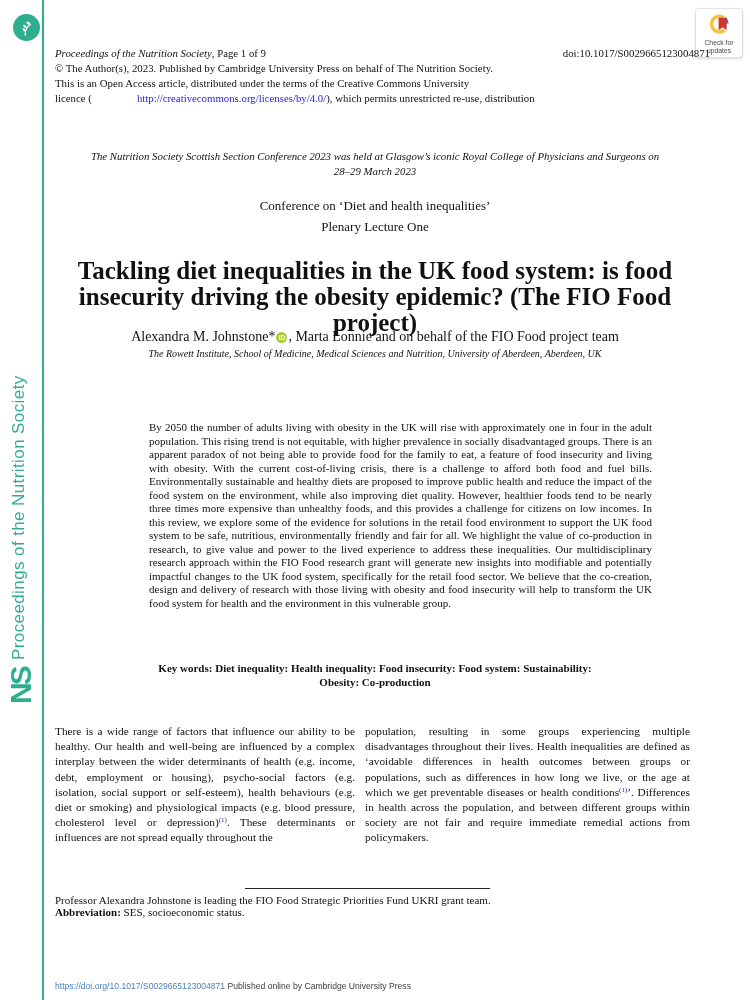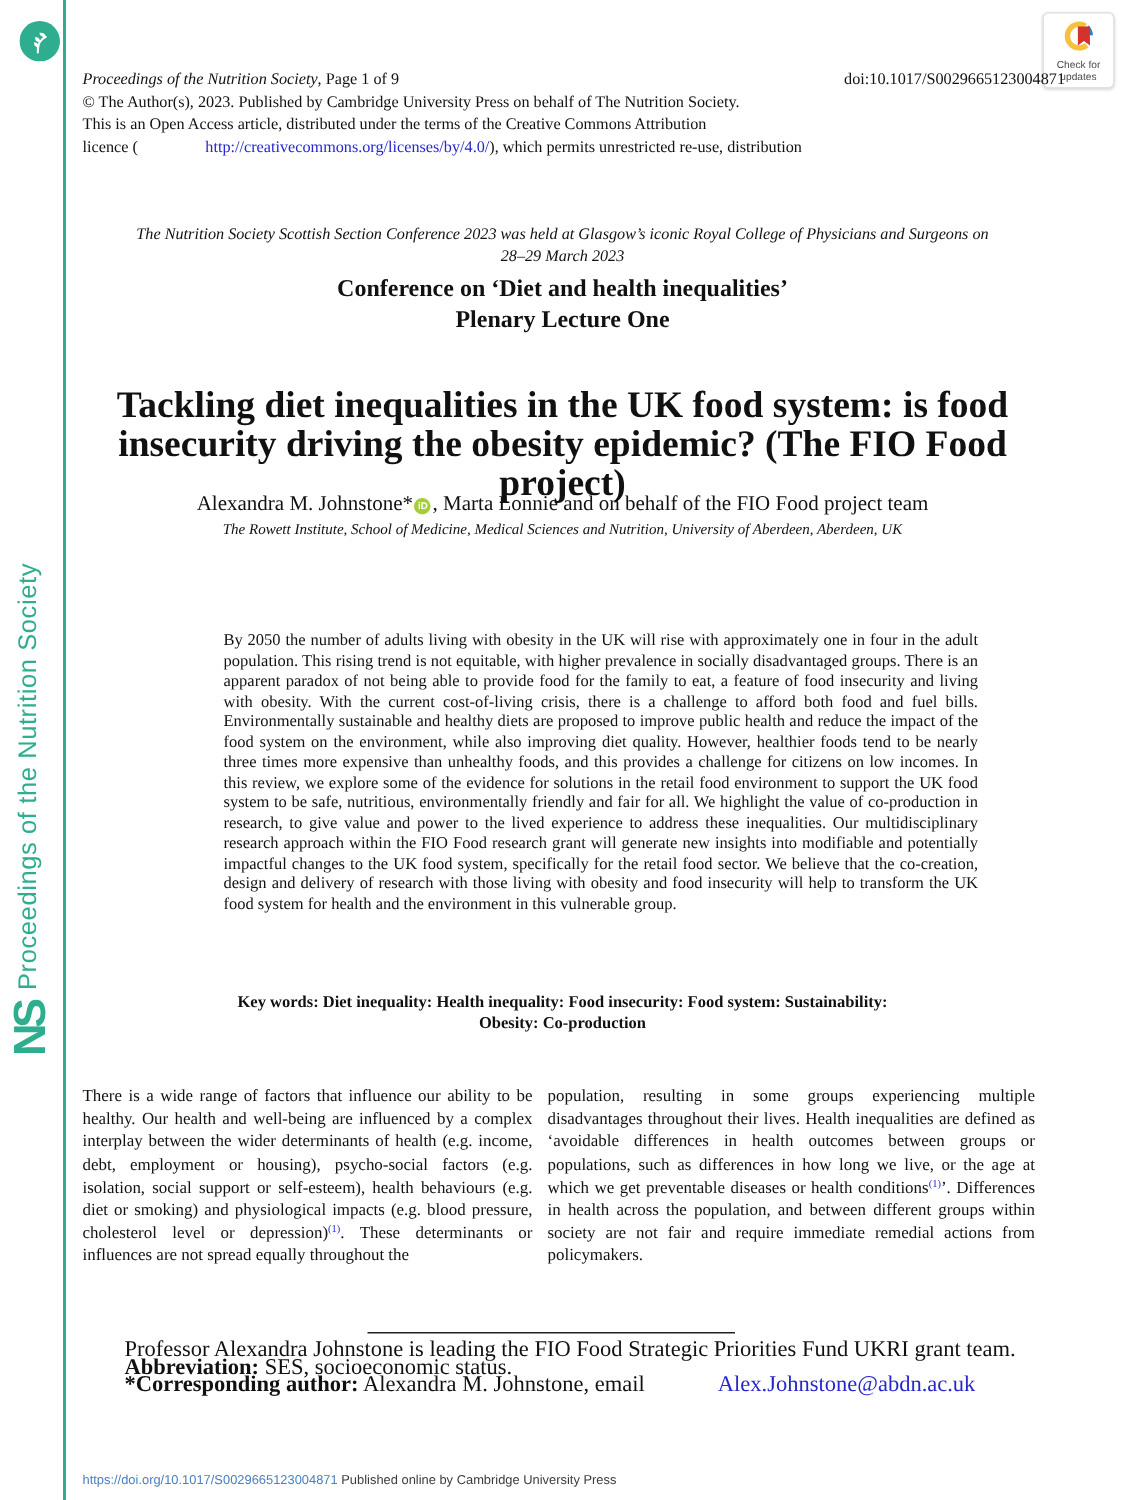--- a/index.html
+++ b/index.html
@@ -43,22 +43,22 @@
   .head-line1 { display:flex; justify-content:space-between; }
   .journal-it { font-style:italic; }
   a, .link { color:#2626CE; text-decoration:none;padding-left:45px; }
   .copy-line { display:block; }
 
   .conf-note {
     position:absolute; left:55px; top:149px; width:640px; text-align:center;
     font-style:italic; font-size:10.8px; line-height:14.5px;
   }
   .conf-heading {
-    position:absolute; left:55px; top:182px; width:640px; text-align:center;
-    font-weight:bold; font-size:16px; line-height:21px;
+    position:absolute; left:55px; top:195px; width:640px; text-align:center;
+    font-weight:normal; font-size:13px; line-height:21px;
   }
   .article-title {
     position:absolute; left:55px; top:258px; width:640px; text-align:center;
     font-weight:bold; font-size:25px; line-height:26px;
   }
   .authors {
     position:absolute; left:55px; top:329px; width:640px; text-align:center;
     font-size:14px;
   }
   .orcid {
@@ -83,21 +83,21 @@
   .kw-line { display:block; }
 
   .col { position:absolute; top:724px; font-size:11.3px; line-height:15.2px; text-align:justify; }
   .col-left  { left:55px;  width:300px; }
   .col-right { left:365px; width:325px; }
   sup.ref { font-size:7px; color:#2626CE; vertical-align:4px; line-height:0; }
 
   .fn-rule { position:absolute; left:245px; top:888px; width:245px; height:1px; background:#222; }
   .footnotes {
     position:absolute; left:55px; top:895px; width:630px;
-    font-size:15px; line-height:11.6px;margin-left:28px;
+    font-size:11px; line-height:11.6px;
   }
   .fn-line { display:block; }
   .fn-bold { font-weight:bold; }
 
   .footer-line {
     position:absolute; left:10px; top:981px; width:700px;
     font-family:"Liberation Sans", sans-serif; font-size:8.6px; color:#3c3c3c;
   }
   .footer-line .doi-link { color:#4A7FC1; }
 </style>
@@ -130,21 +130,21 @@
     <div class="cm-text">Check for</div>
     <div class="cm-text">updates</div>
   </div>
 
   <div class="head-block">
     <div class="head-line1">
       <span><span class="journal-it">Proceedings of the Nutrition Society</span><span>, Page 1 of 9</span></span>
       <span>doi:10.1017/S0029665123004871</span>
     </div>
     <span class="copy-line">© The Author(s), 2023. Published by Cambridge University Press on behalf of The Nutrition Society.</span>
-    <span class="copy-line">This is an Open Access article, distributed under the terms of the Creative Commons Attribution</span>
+    <span class="copy-line">This is an Open Access article, distributed under the terms of the Creative Commons University</span>
     <span class="copy-line"><span>licence (</span><a href="#" class="link">http://creativecommons.org/licenses/by/4.0/</a><span>), which permits unrestricted re-use, distribution</span></span>
   </div>
 
   <div class="conf-note">
     <span class="copy-line">The Nutrition Society Scottish Section Conference 2023 was held at Glasgow’s iconic Royal College of Physicians and Surgeons on</span>
     <span class="copy-line">28–29 March 2023</span>
   </div>
 
   <div class="conf-heading">
     <span class="copy-line">Conference on ‘Diet and health inequalities’</span>
@@ -172,20 +172,19 @@
 
   <div class="col col-right">
     <span>population, resulting in some groups experiencing multiple disadvantages throughout their lives. Health inequalities are defined as ‘avoidable differences in health outcomes between groups or populations, such as differences in how long we live, or the age at which we get preventable diseases or health conditions</span><sup class="ref">(1)</sup><span>’. Differences in health across the population, and between different groups within society are not fair and require immediate remedial actions from policymakers.</span>
   </div>
 
   <div class="fn-rule"></div>
 
   <div class="footnotes">
     <span class="fn-line">Professor Alexandra Johnstone is leading the FIO Food Strategic Priorities Fund UKRI grant team.</span>
     <span class="fn-line"><span class="fn-bold">Abbreviation:</span><span>  SES, socioeconomic status.</span></span>
-    <span class="fn-line"><span class="fn-bold">*Corresponding author:</span><span> Alexandra M. Johnstone, email </span><a href="#" class="link">Alex.Johnstone@abdn.ac.uk</a></span>
   </div>
 
   <div class="footer-line">
     <a href="#" class="doi-link">https://doi.org/10.1017/S0029665123004871</a><span> Published online by Cambridge University Press</span>
   </div>
 
 </div>
 
 </body></html>

